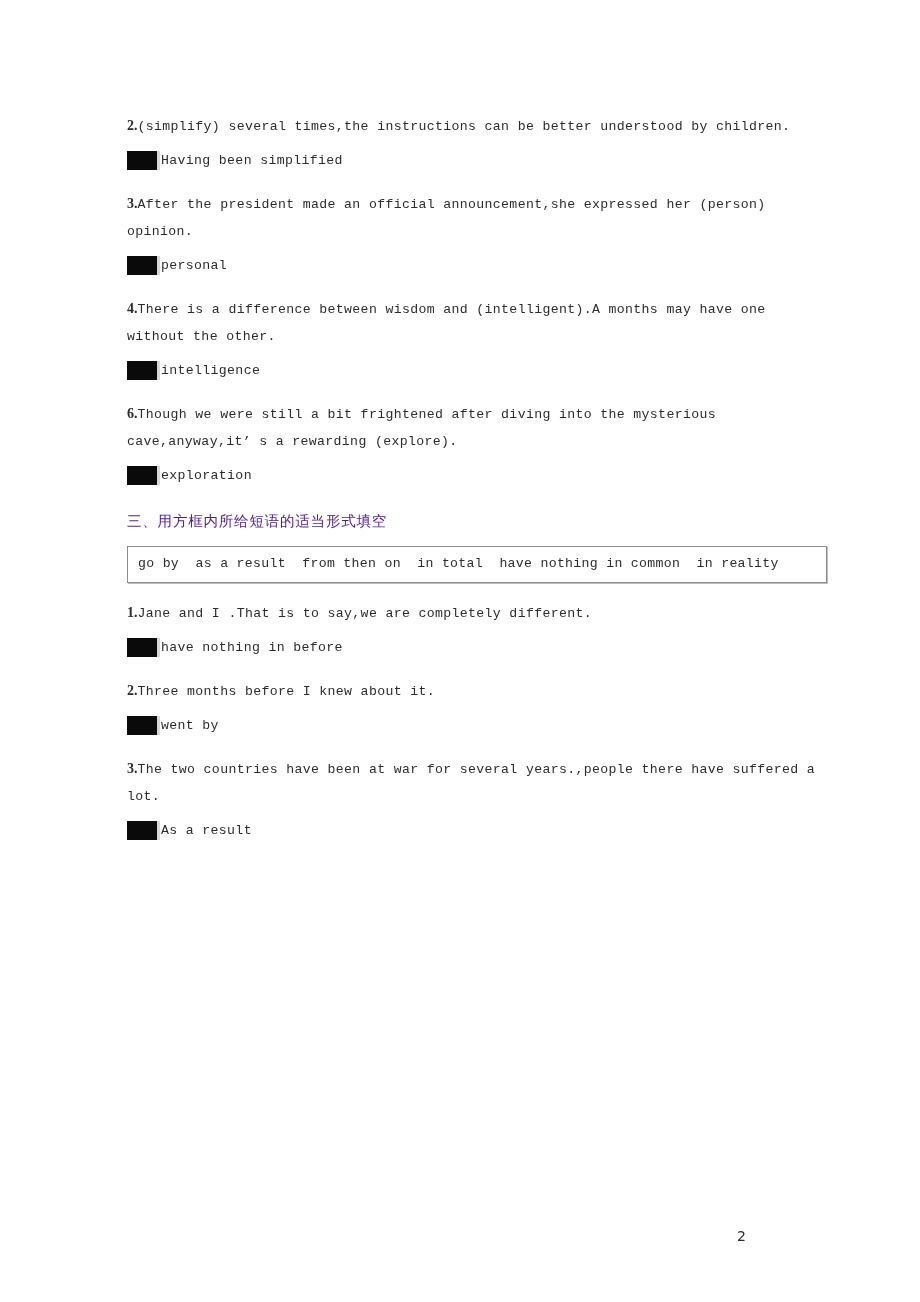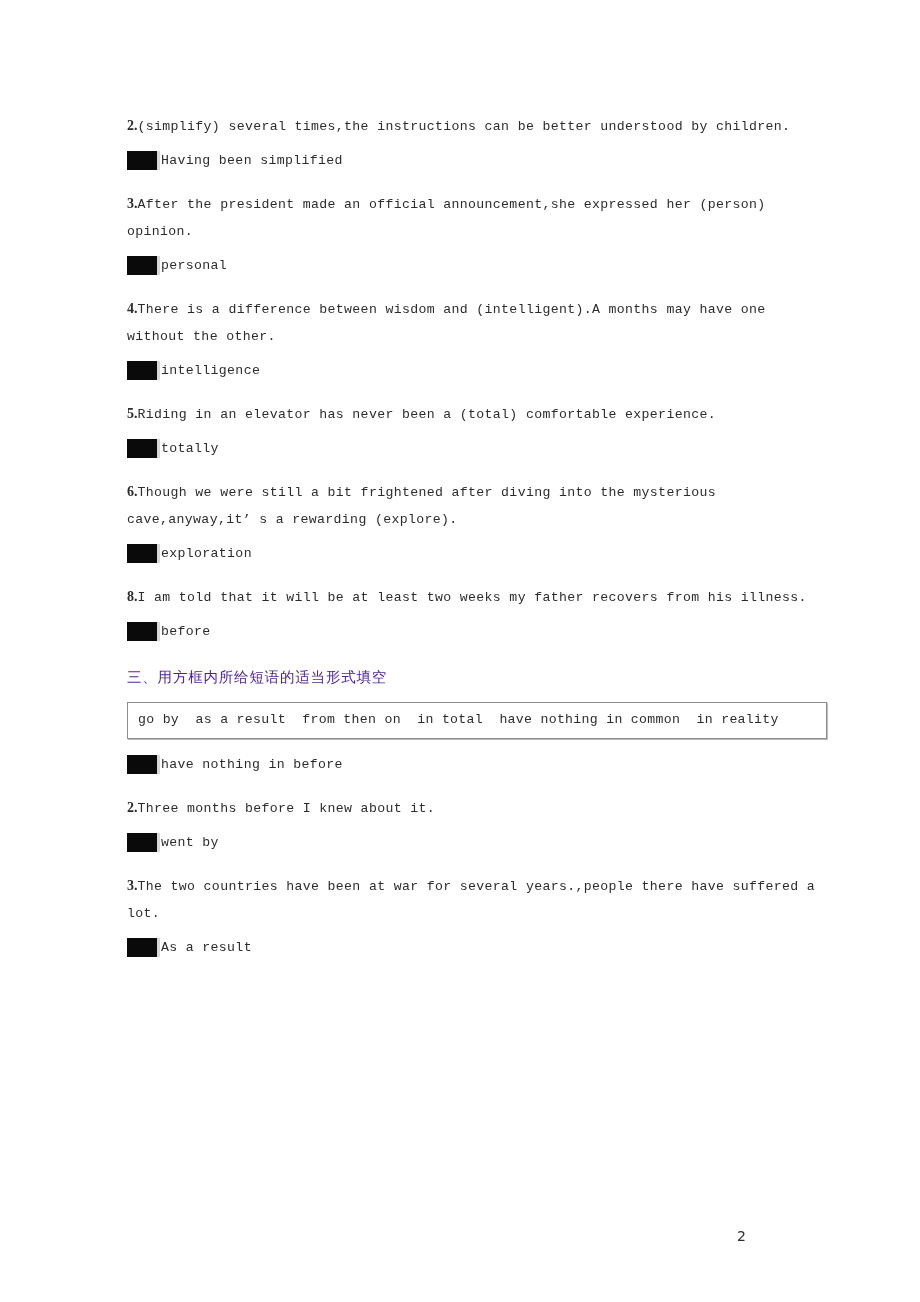--- a/index.html
+++ b/index.html
@@ -131,52 +131,39 @@
     </div>
 
     <div class="qblock">
       <div class="qline"><span class="qnum">4.</span><span>There is a difference between wisdom and (intelligent).A months may have one without the other.</span></div>
       <div class="answer-row">
         <span class="redact"></span>
         <span class="answer-text">intelligence</span>
       </div>
     </div>
 
-    <div class="qblock">
-      <div class="qline"><span class="qnum">5.</span><span>Riding in an elevator has never been a (total) comfortable experience.</span></div>
-      <div class="answer-row">
-        <span class="redact"></span>
-        <span class="answer-text">totally</span>
-      </div>
-    </div>
 
     <div class="qblock">
       <div class="qline"><span class="qnum">6.</span><span>Though we were still a bit frightened after diving into the mysterious cave,anyway,it’ s a rewarding (explore).</span></div>
       <div class="answer-row">
         <span class="redact"></span>
         <span class="answer-text">exploration</span>
       </div>
     </div>
 
 
-    <div class="qblock">
-      <div class="qline"><span class="qnum">8.</span><span>I am told that it will be at least two weeks my father recovers from his illness.</span></div>
-      <div class="answer-row">
-        <span class="redact"></span>
-        <span class="answer-text">before</span>
-      </div>
-    </div>
 
     <div class="section-heading">三、用方框内所给短语的适当形式填空</div>
 
     <div class="phrase-box">
       <div class="phrase-box-inner">go by  as a result  from then on  in total  have nothing in common  in reality</div>
     </div>
 
     <div class="qblock">
+      <div class="qline"><span class="qnum">1.</span><span>Jane and I .That is to say,we are completely different.</span></div>
       <div class="answer-row">
         <span class="redact"></span>
         <span class="answer-text">have nothing in before</span>
       </div>
     </div>
 
     <div class="qblock">
       <div class="qline"><span class="qnum">2.</span><span>Three months before I knew about it.</span></div>
       <div class="answer-row">
         <span class="redact"></span>

